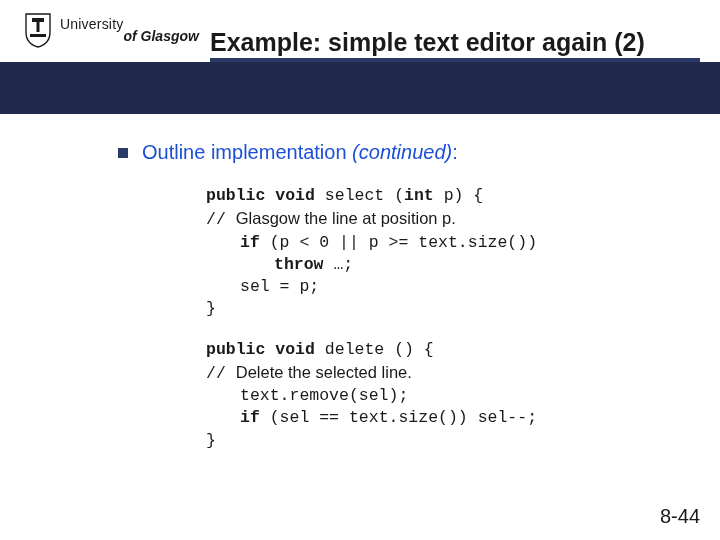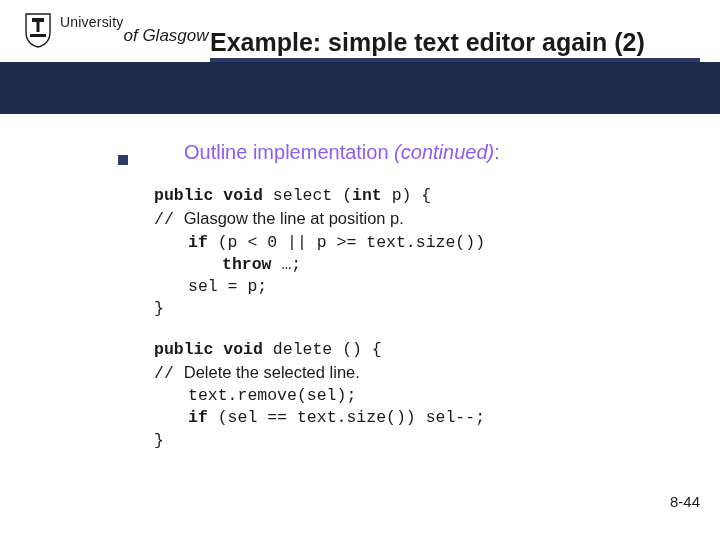--- a/index.html
+++ b/index.html
@@ -35,21 +35,21 @@
     width: 28px;
     height: 36px;
     margin-right: 8px;
   }
   .logo-text {
     display: flex;
     flex-direction: row;
     line-height: 1.05;
   }
   .logo-text .line1 { font-size: 14px; font-weight: 400; letter-spacing: 0.2px; }
-  .logo-text .line2 { font-size: 17px; font-style: italic; font-weight: 400; margin-top: 12px; }
+  .logo-text .line2 { font-size: 14px; font-style: italic; font-weight: 700; margin-top: 12px; }
   .slide-title {
     position: absolute;
     left: 210px;
     top: 28px;
     font-size: 25px;
     font-weight: 700;
     color: #1a1a1a;
   }
   .title-underline {
     position: absolute;
@@ -68,53 +68,52 @@
     background: #1f2a4d;
   }
   .content {
     position: absolute;
     left: 118px;
     top: 140px;
     width: 540px;
   }
   .bullet-row {
     display: flex;
-    align-items: flex-end;
+    align-items: flex-start;
     font-size: 20px;
-    color: #8b5cf6;
-    gap: 42px;
+    color: #1d4ed8;
   }
   .bullet-marker {
     width: 10px;
     height: 10px;
     background: #2b3a67;
     margin-right: 14px;
     margin-top: 8px;
     flex-shrink: 0;
   }
   .bullet-text { line-height: 1.25; }
   .italic { font-style: italic; }
   .code-wrap {
     margin-top: 20px;
-    margin-left: 36px;
+    margin-left: 88px;
     font-size: 16.5px;
     line-height: 1.35;
     color: #1a1a1a;
   }
   .code-block { margin-bottom: 18px; }
   .mono { font-family: "Courier New", Courier, monospace; }
   .kw { font-weight: 700; }
   .ind1 { padding-left: 34px; }
   .comment-line { font-family: Arial, Helvetica, sans-serif; }
   .comment-line .slashes { font-family: "Courier New", Courier, monospace; }
   .page-num {
     position: absolute;
     right: 20px;
-    bottom: 30px;
-    font-size: 15px;
+    bottom: 12px;
+    font-size: 20px;
     color: #1a1a1a;
   }
 </style>
 </head>
 <body>
 
 <div class="slide">
 
   <div class="top-bar">
     <div class="logo">

